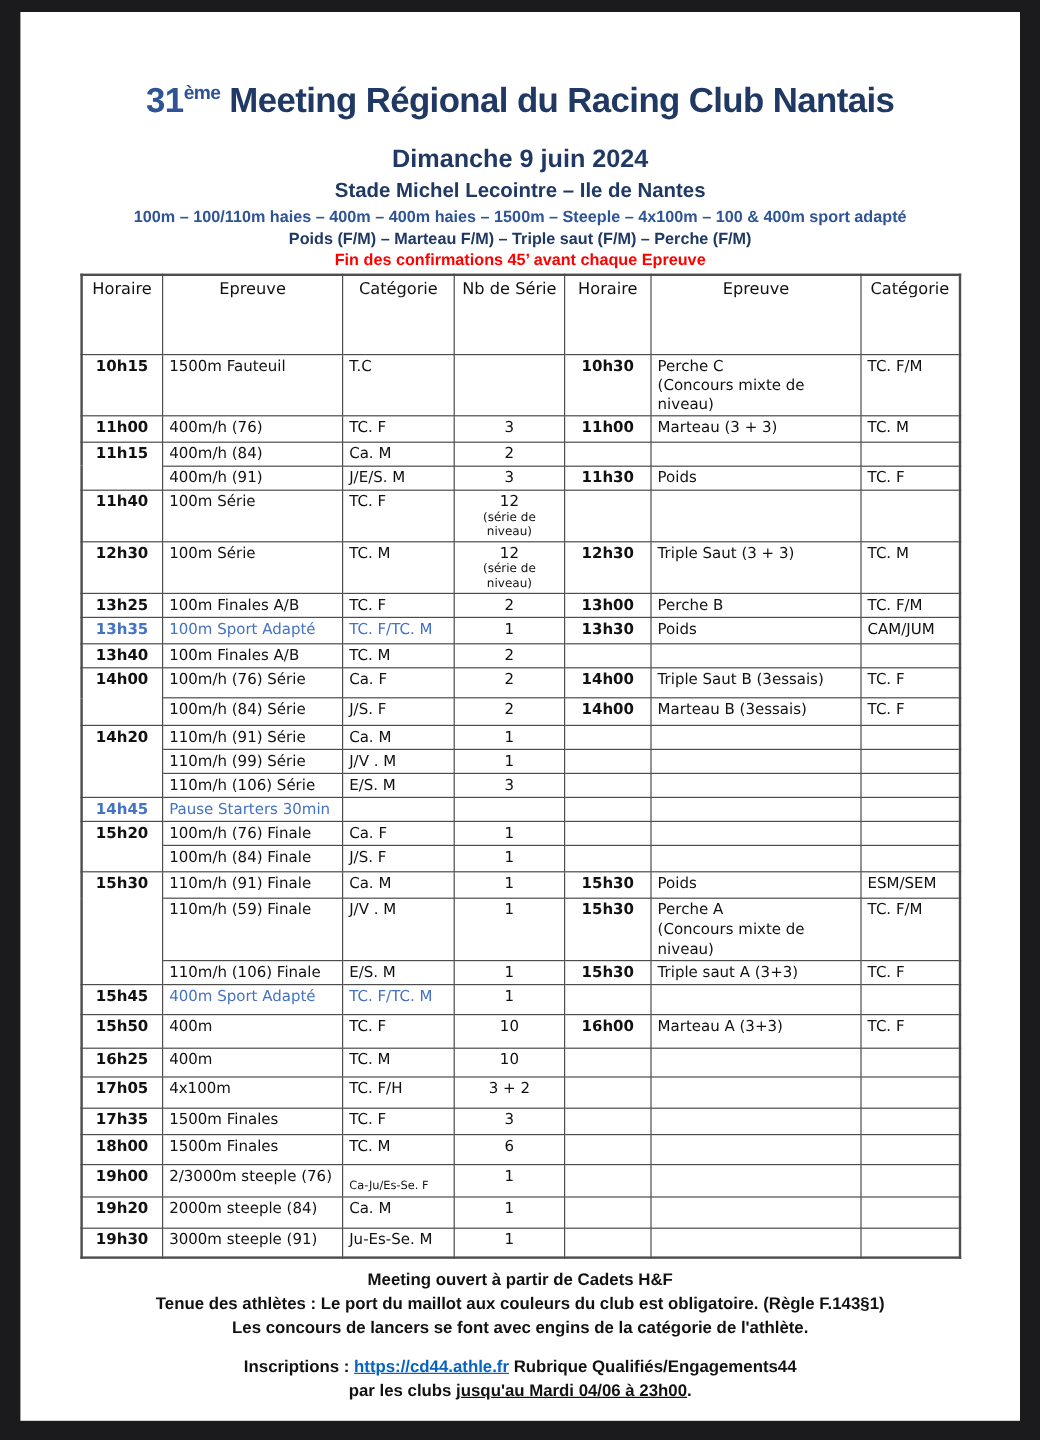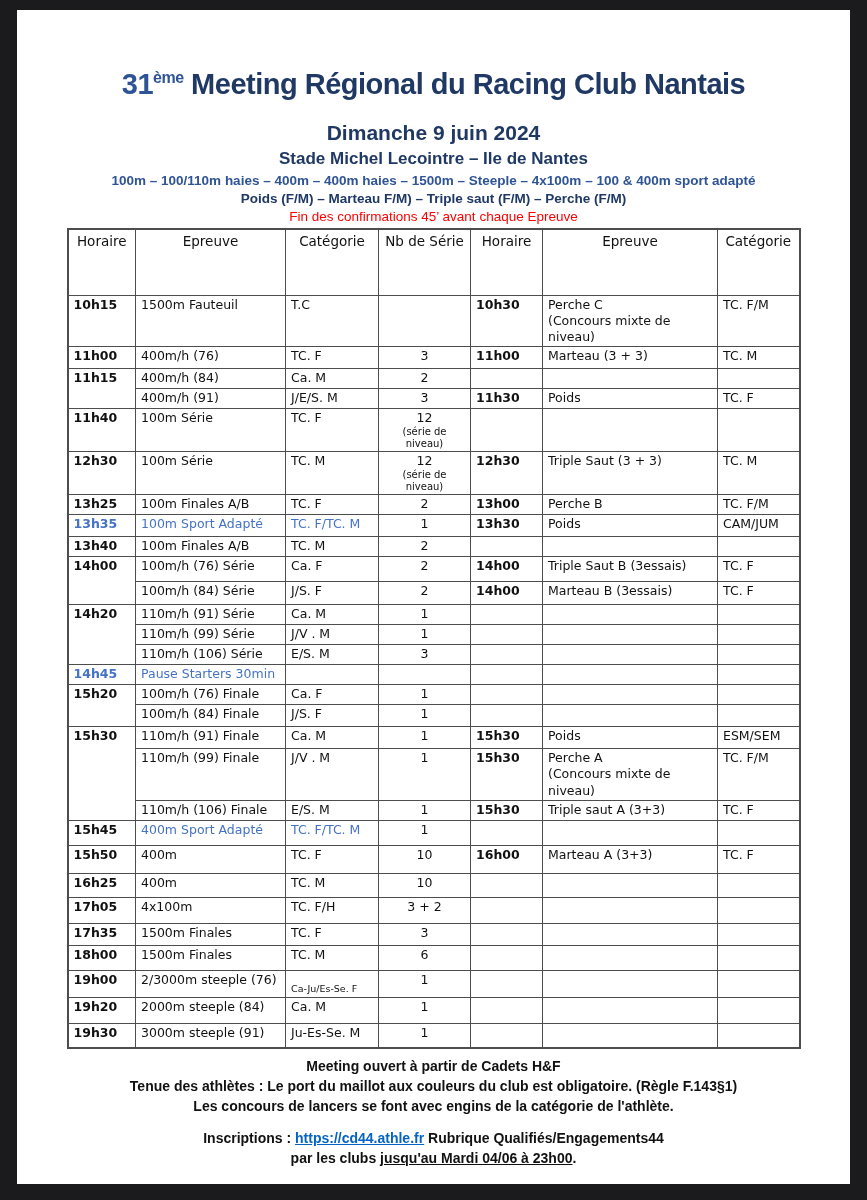--- a/index.html
+++ b/index.html
@@ -16,27 +16,27 @@
     background:var(--page); color:var(--ink); padding-top:58px;
   }
   .hdr{text-align:center;}
   .title{font-size:29px; font-weight:bold; color:var(--navy); margin-bottom:4px; letter-spacing:-0.5px;}
   .title .num{color:var(--mblue);}
   .title sup{color:var(--mblue); font-size:16px;}
   .date{font-size:21px; font-weight:bold; color:var(--navy); margin-bottom:4px;margin-top:20px;}
   .venue{font-size:17px; font-weight:bold; color:var(--navy); margin-bottom:4px;}
   .events1{font-size:13.5px; font-weight:bold; color:var(--mblue); margin-bottom:3px;}
   .events2{font-size:13.5px; font-weight:bold; color:var(--navy); margin-bottom:3px;}
-  .warning{font-size:13.5px; font-weight:normal; color:var(--red); margin-bottom:4px;}
+  .warning{font-size:13.5px; font-weight:bold; color:var(--red); margin-bottom:4px;}
   table{border-collapse:collapse; margin:0 auto; width:732px; table-layout:fixed;
         border:2px solid var(--border); font-family:"DejaVu Sans", sans-serif;}
   th,td{border:1px solid var(--border); vertical-align:top; padding:1px 5px;
         font-size:12.5px; line-height:1.3; overflow:hidden;}
   th{font-weight:normal; font-size:13.5px; text-align:center; padding-top:3px;}
-  td.time{font-weight:bold; }
+  td.time{font-weight:bold; text-align:center;}
   td.nb{text-align:center;}
   td.ep,td.cat{text-align:left;}
   td .sub{display:block; font-size:10px; line-height:1.2;}
   td .line2{display:block;}
   td.blue{color:var(--tblue);}
   td.small{font-size:9.5px; padding-top:12px;}
   .footer{text-align:center; margin-top:7px; font-weight:bold; font-size:14px; line-height:20px;}
   .footer .gap{height:12px;}
   a.link{color:var(--link); text-decoration:underline; cursor:pointer;}
   .uline{text-decoration:underline;}
@@ -227,21 +227,21 @@
         <tr style="height: 22px;">
           <td class="time" rowspan="3"><span>15h30</span></td>
           <td class="ep"><span>110m/h (91) Finale</span></td>
           <td class="cat"><span>Ca. M</span></td>
           <td class="nb"><span>1</span></td>
           <td class="time"><span>15h30</span></td>
           <td class="ep"><span>Poids</span></td>
           <td class="cat"><span>ESM/SEM</span></td>
         </tr>
         <tr style="height: 43px;">
-          <td class="ep"><span>110m/h (99) Finale</span></td>
+          <td class="ep"><span>110m/h (59) Finale</span></td>
           <td class="cat"><span>J/V . M</span></td>
           <td class="nb"><span>1</span></td>
           <td class="time"><span>15h30</span></td>
           <td class="ep"><span>Perche A</span><span class="line2">(Concours mixte de niveau)</span></td>
           <td class="cat"><span>TC. F/M</span></td>
         </tr>
         <tr style="height: 20px;">
           <td class="ep"><span>110m/h (106) Finale</span></td>
           <td class="cat"><span>E/S. M</span></td>
           <td class="nb"><span>1</span></td>

